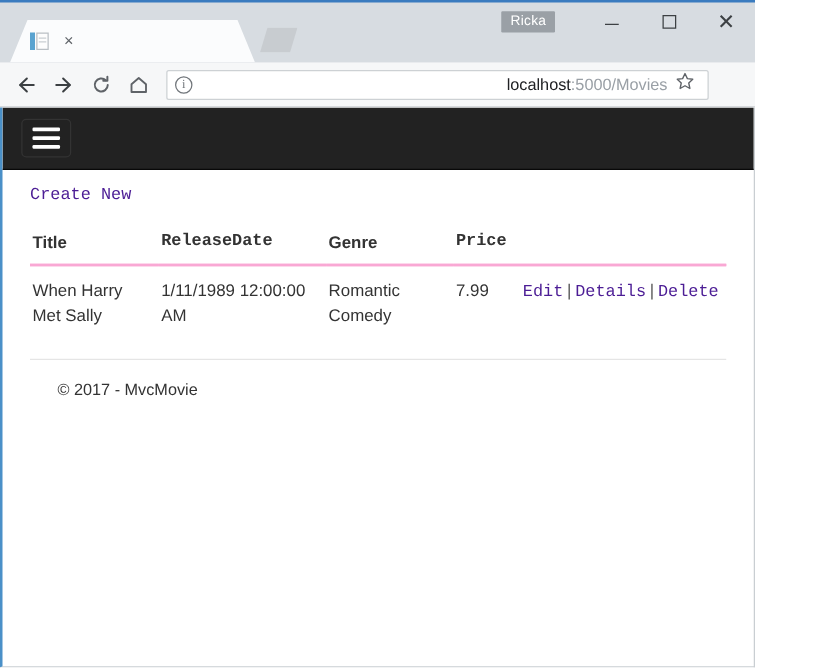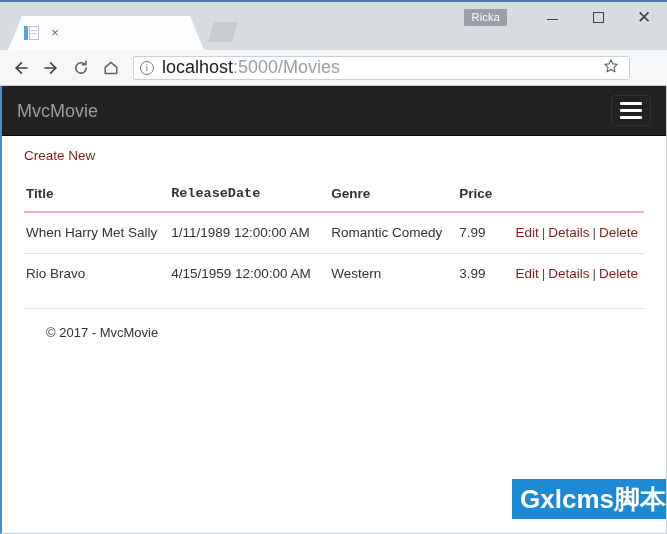--- a/index.html
+++ b/index.html
@@ -9,21 +9,21 @@
   }
   body {
     width: 667px;
     height: 534px;
     overflow: hidden;
     font-family: "Liberation Sans", sans-serif;
   }
 
   
   .browser-window {
-    width: 667px;
+    width: 604px;
     height: 534px;
     position: relative;
     background: #ffffff;
     box-sizing: border-box;
     display: flex;
     flex-direction: column;
   }
 
   
   .titlebar {
@@ -196,25 +196,26 @@
     box-sizing: border-box;
     color: #70757a;
     font-size: 10px;
     line-height: 12px;
     text-align: center;
     font-family: "Liberation Serif", serif;
     flex: 0 0 14px;
     margin-right: 8px;
   }
   .url-text {
-    font-size: 18px;
+    font-size: 13px;
     color: #9aa0a6;
     white-space: nowrap;
     overflow: hidden;
     flex: 1 1 auto;
+    text-align: right;
   }
   .url-host { color: #202124; }
   .star-btn {
     width: 24px; height: 24px;
     display: flex; align-items: center; justify-content: center;
     flex: 0 0 24px;
     margin-left: 2px;
   }
   .menu-btn {
     width: 22px; height: 26px;
@@ -278,23 +279,24 @@
 
   
   .container {
     padding: 0 22px;
     box-sizing: border-box;
   }
   .create-new-row {
     padding: 10px 0 14px 0;
   }
   .link {
-    color: #7f1d1d;
+    color: #4c1d95;
     text-decoration: none;
     font-size: 13.5px;
+    font-family: Liberation Mono, monospace;
   }
 
   
   table.movies {
     width: 100%;
     border-collapse: collapse;
     font-size: 13.5px;
     color: #333333;
   }
   table.movies thead th {
@@ -310,21 +312,21 @@
     border-top: 1px solid #dddddd;
     vertical-align: top;
     line-height: 20px;
   }
   table.movies tbody tr:first-child td {
     border-top: none;
   }
   .col-title     { width: 150px; }
   .col-date      { width: 160px; font-family: Liberation Mono, monospace; }
   .col-genre     { width: 128px; }
-  .col-price     { width: 50px; }
+  .col-price     { width: 50px; font-family: Liberation Mono, monospace; }
   .col-actions   { width: auto; }
   .sep { color: #555555; padding: 0 3px; }
 
   
   .page-footer {
     margin-top: 14px;
     padding: 16px 22px 0 22px;
     border-top: 1px solid #e5e5e5;
     font-size: 13px;
     color: #333333;
@@ -431,21 +433,20 @@
     <div class="menu-btn">
       <span>
         <span class="dot"></span><span class="dot"></span><span class="dot"></span>
       </span>
     </div>
   </div>
 
   <div class="viewport">
 
     <div class="navbar">
-      <a class="navbar-brand">MvcMovie</a>
       <div class="navbar-toggle">
         <span class="icon-bar"></span>
         <span class="icon-bar"></span>
         <span class="icon-bar"></span>
       </div>
     </div>
 
     <div class="container">
 
       <div class="create-new-row">
@@ -469,35 +470,25 @@
             <td>1/11/1989 12:00:00 AM</td>
             <td>Romantic Comedy</td>
             <td>7.99</td>
             <td>
               <a class="link">Edit</a><span class="sep">|</span><a class="link">Details</a><span class="sep">|</span><a class="link">Delete</a>
             </td>
           </tr>
 
 
 
-          <tr>
-            <td>Rio Bravo</td>
-            <td>4/15/1959 12:00:00 AM</td>
-            <td>Western</td>
-            <td>3.99</td>
-            <td>
-              <a class="link">Edit</a><span class="sep">|</span><a class="link">Details</a><span class="sep">|</span><a class="link">Delete</a>
-            </td>
-          </tr>
 
         </tbody>
       </table>
 
       <div class="page-footer">
         <span>© 2017 - MvcMovie</span>
       </div>
 
     </div>
 
-    <div class="watermark">Gxlcms脚本</div>
 
   </div>
 </div>
 
 </body></html>

